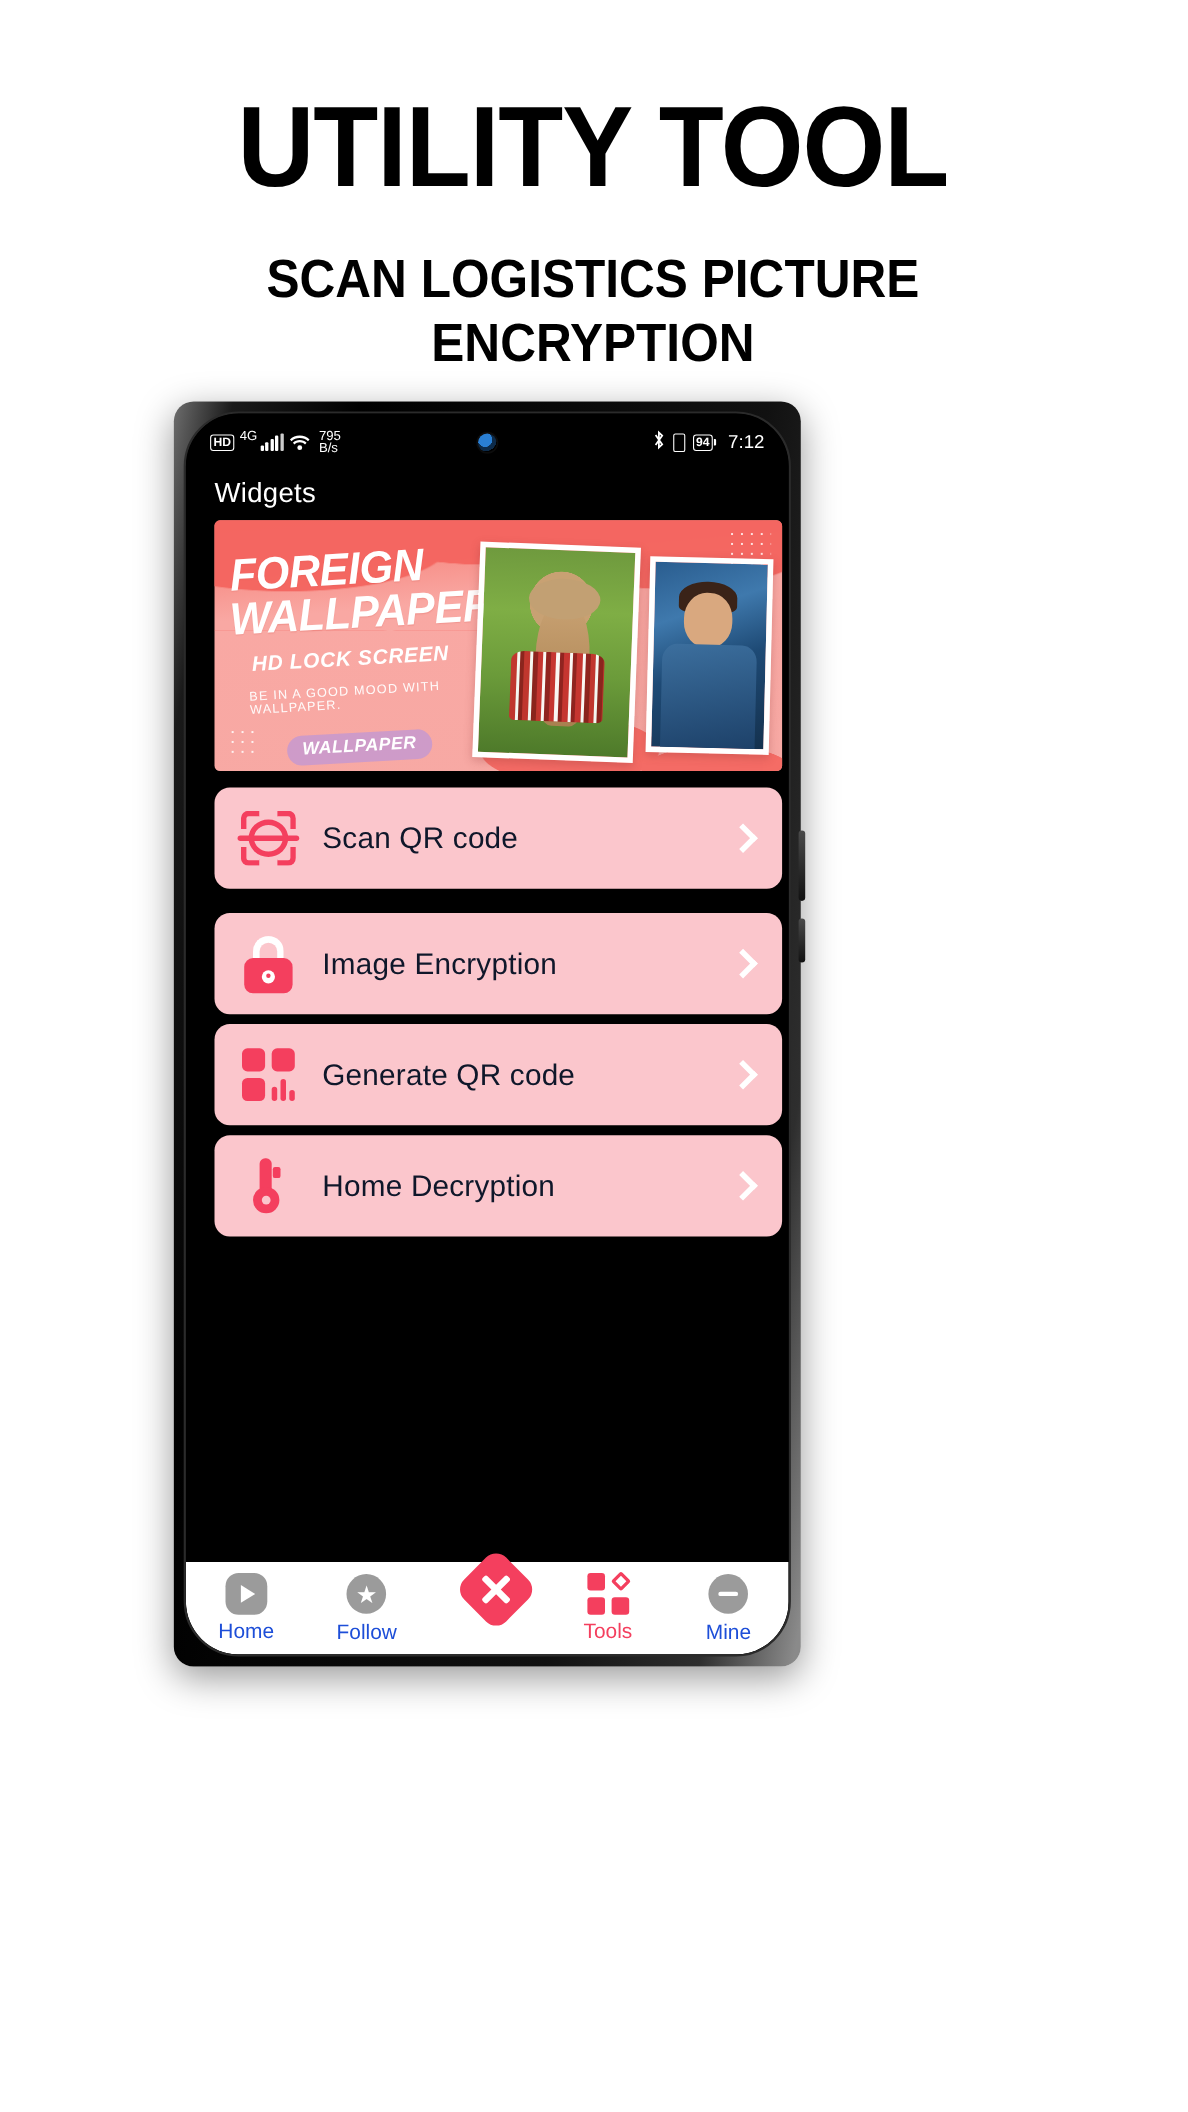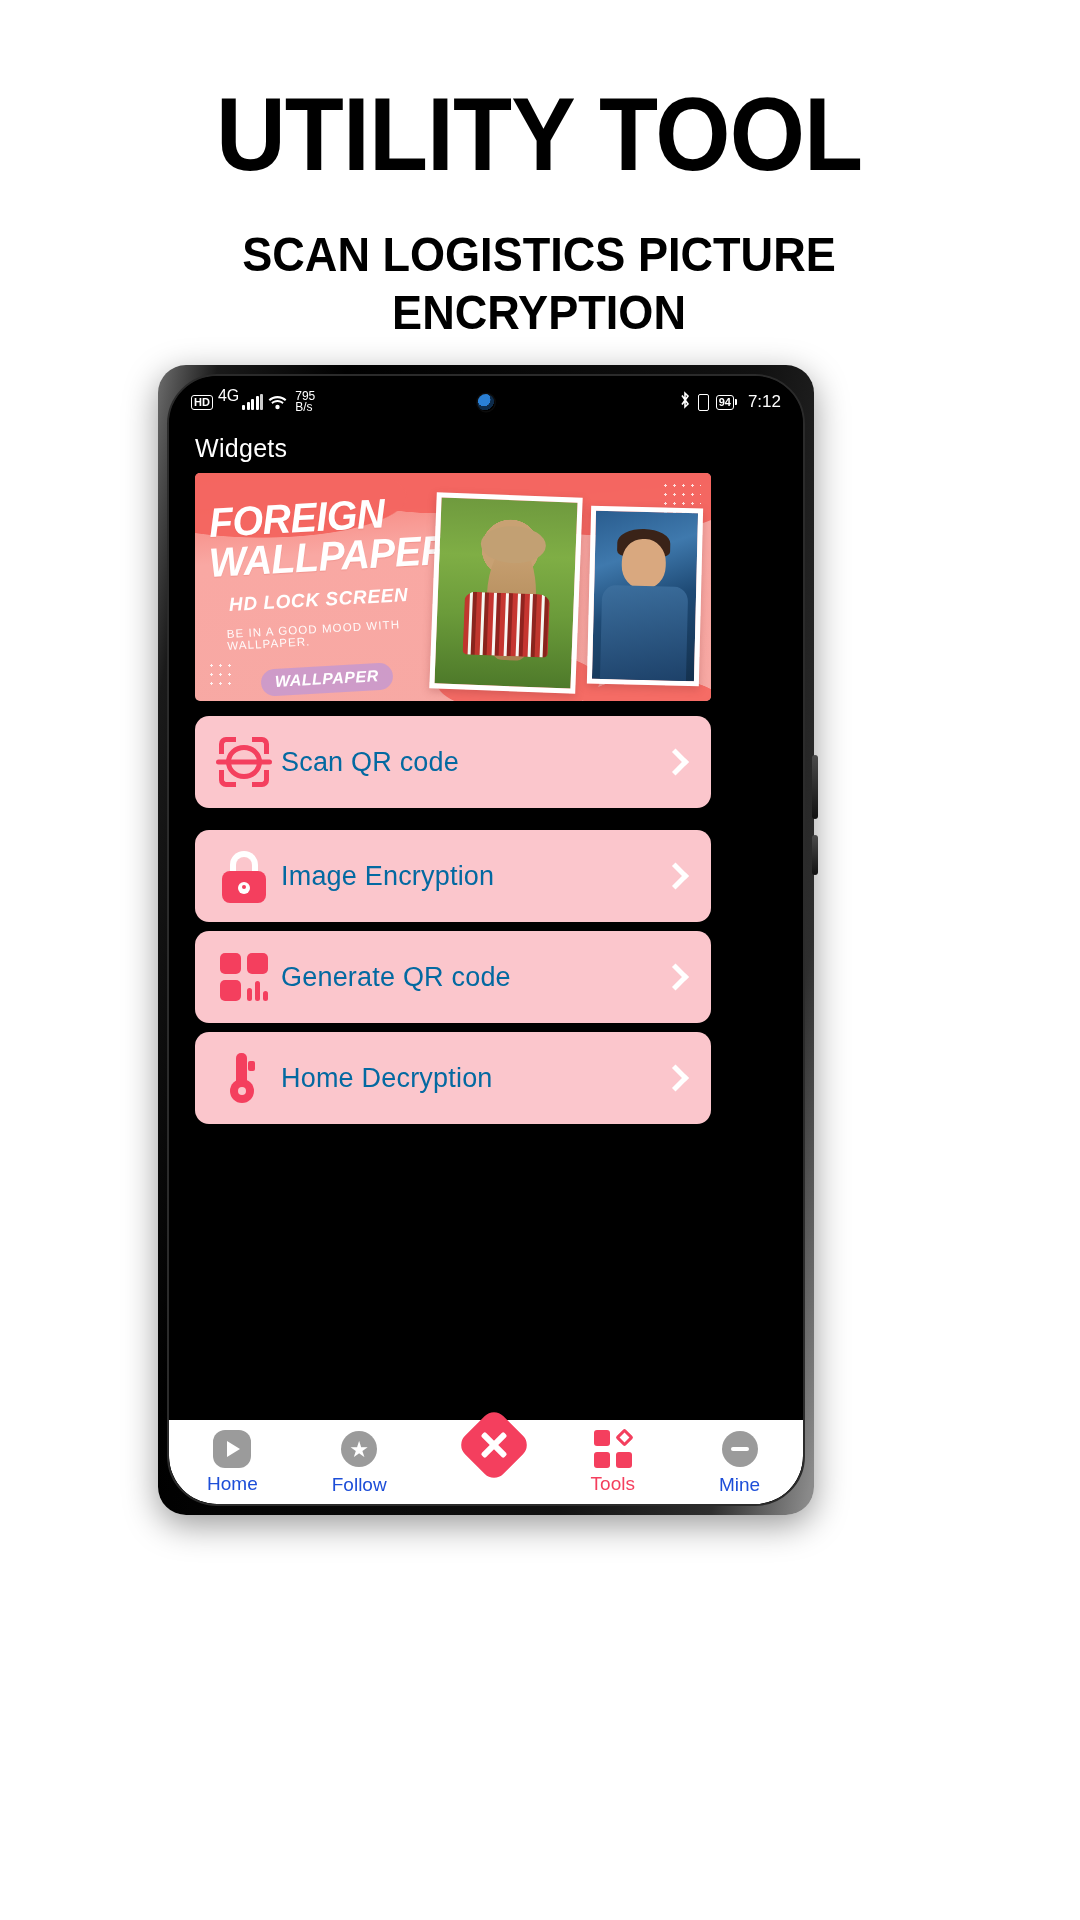--- a/index.html
+++ b/index.html
@@ -28,22 +28,22 @@
     line-height:1.18;
     color:#000;
     transform:scaleX(0.92);
     transform-origin:center;
   }
 
   
   .phone {
     position:absolute;
     left:158px; top:365px;
-    width:656px; height:1150px;
-    border-radius:28px;
+    width:570px; height:1150px;
+    border-radius:18px;
     background:linear-gradient(100deg,#6d6d6d 0%,#1a1a1a 7%,#000 22%,#111 70%,#2e2e2e 88%,#8a8a8a 99%);
     box-shadow:0 10px 34px rgba(0,0,0,0.40);
     padding:9px;
   }
   .phone-inner {
     position:relative;
     width:100%; height:100%;
     border-radius:50px;
     background:#000;
     overflow:hidden;
@@ -70,21 +70,21 @@
     padding:0 22px;
     color:#fff;
   }
   .sb-left { display:flex; align-items:center; gap:5px; }
   .sb-right { display:flex; align-items:center; gap:7px; }
   .hd-badge {
     font-size:11px; font-weight:bold; line-height:1;
     border:1.5px solid #fff; border-radius:3px; padding:1px 2px;
     letter-spacing:0px;
   }
-  .gen4 { font-size:16px; line-height:1; position:relative; top:-6px; margin-right:-2px;}
+  .gen4 { font-size:12px; line-height:1; position:relative; top:-6px; margin-right:-2px;}
   .bars { display:flex; align-items:flex-end; gap:1.5px; height:16px; }
   .bars i { display:block; width:3px; background:#fff; border-radius:1px; }
   .bars i:nth-child(1){ height:5px; }
   .bars i:nth-child(2){ height:8px; }
   .bars i:nth-child(3){ height:11px; }
   .bars i:nth-child(4){ height:14px; }
   .bars i:nth-child(5){ height:16px; background:#ccc; }
   .wifi { width:19px; height:15px; position:relative; }
   .netspeed {
     font-size:12px; line-height:11px; text-align:left; margin-left:3px;
@@ -224,21 +224,21 @@
     position:relative;
     height:92px;
     background:#fbc6cc;
     border-radius:14px;
     margin-bottom:9px;
     display:flex; align-items:center;
     padding:0 18px 0 20px;
   }
   .row .icon { width:58px; height:58px; flex:0 0 58px; position:relative; }
   .row .label {
-    margin-left:8px; color:#0369a1; font-size:27px; letter-spacing:0.2px;
+    margin-left:20px; color:#0f172a; font-size:27px; letter-spacing:0.2px;
   }
   .row .chev {
     position:absolute; right:26px; top:50%; transform:translateY(-50%);
     width:19px; height:19px;
     border-right:5px solid #fff; border-top:5px solid #fff;
     transform:translateY(-50%) rotate(45deg);
   }
 
   
   .ico-scan { position:absolute; inset:4px; }

